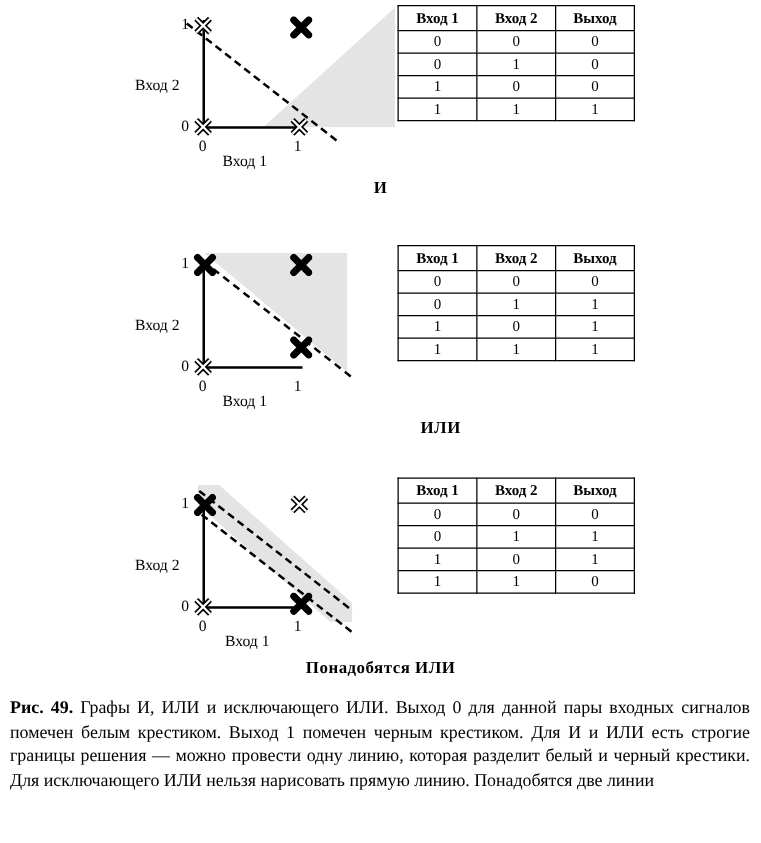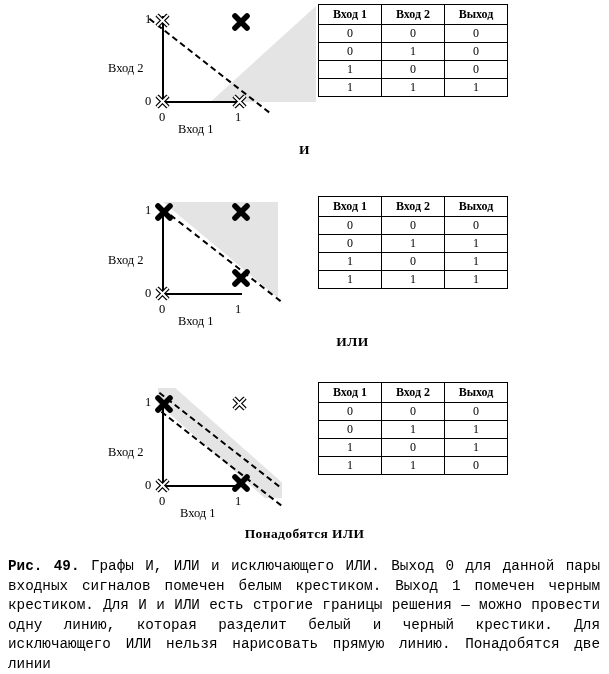--- a/index.html
+++ b/index.html
@@ -84,21 +84,21 @@
     font-weight: bold;
     height: 19px;
     line-height: 19px;
   }
   
   .caption {
     position: absolute;
     left: 8px;
     top: 557px;
     width: 592px;
-    font-family: Liberation Mono, monospace;
+    font-family: Liberation Serif, serif;
     font-size: 14.3px;
     line-height: 19.5px;
     text-align: justify;
   }
   .caption b { font-weight: bold; }
 </style>
 </head>
 <body>
 
 <div class="page">

